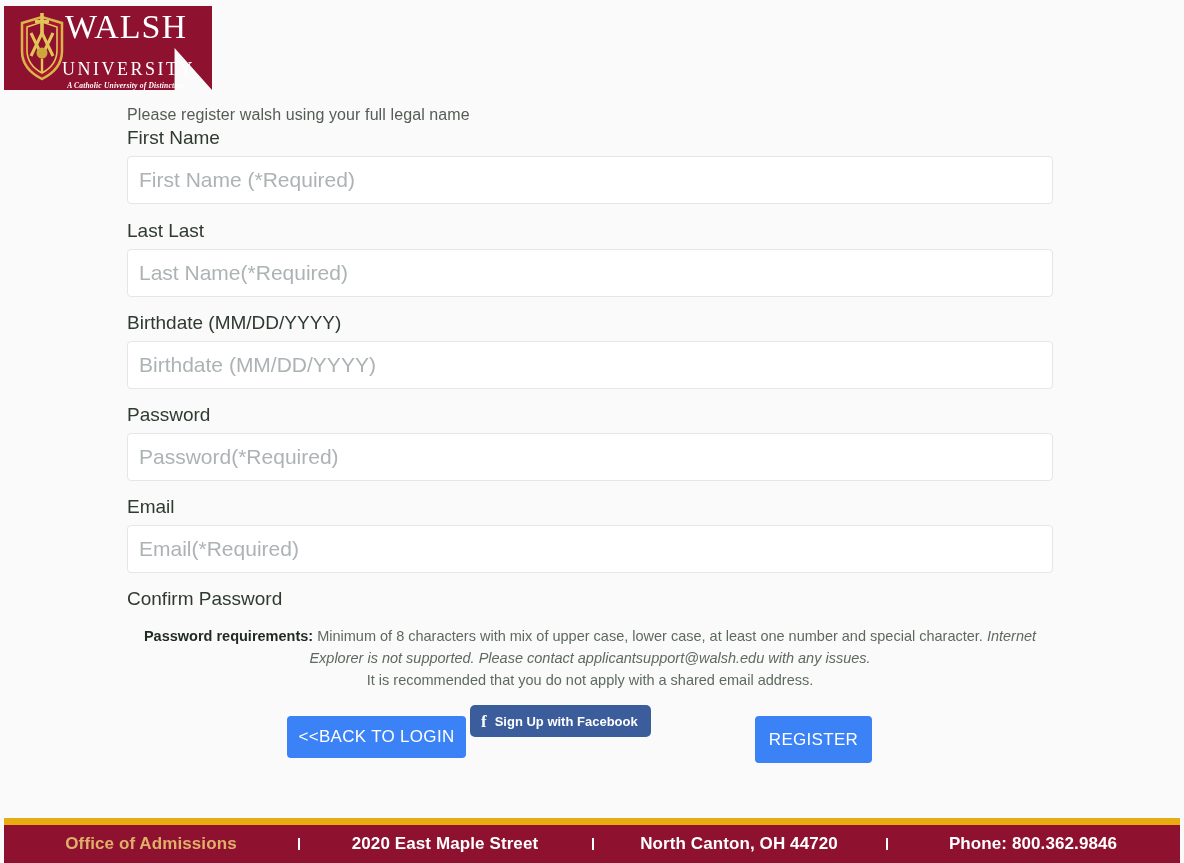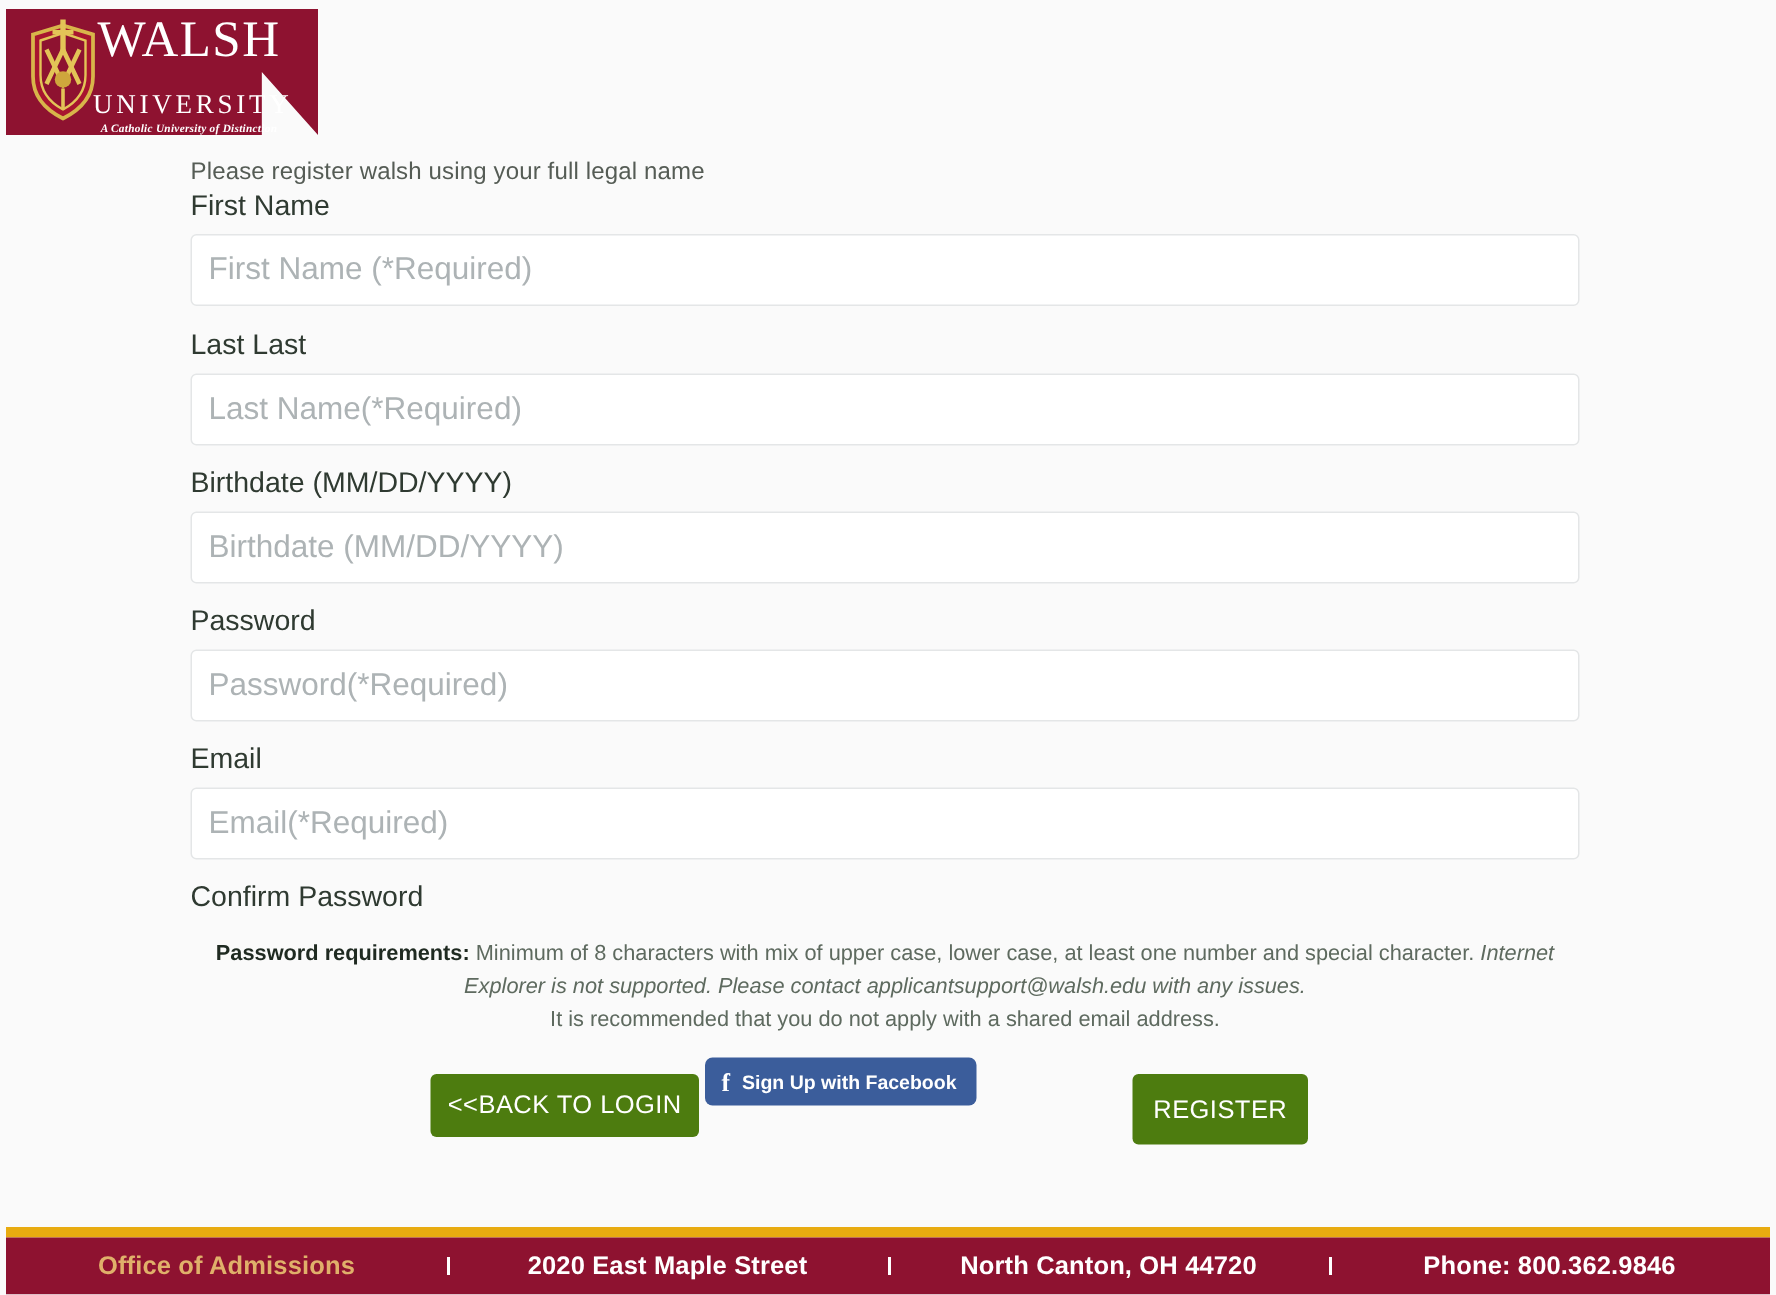--- a/index.html
+++ b/index.html
@@ -130,21 +130,21 @@
   
   .buttons {
     position: absolute;
     left: 0;
     top: 705px;
     width: 1184px;
     height: 80px;
   }
   .btn-maroon {
     position: absolute;
-    background: #4d7c0f;
+    background: #3b82f6;
     color: #ffffff;
     border: none;
     border-radius: 4px;
     font-family: "Liberation Sans", sans-serif;
     font-size: 17px;
     letter-spacing: .3px;
     cursor: pointer;
     padding: 0;
   }
   #btn-back {

